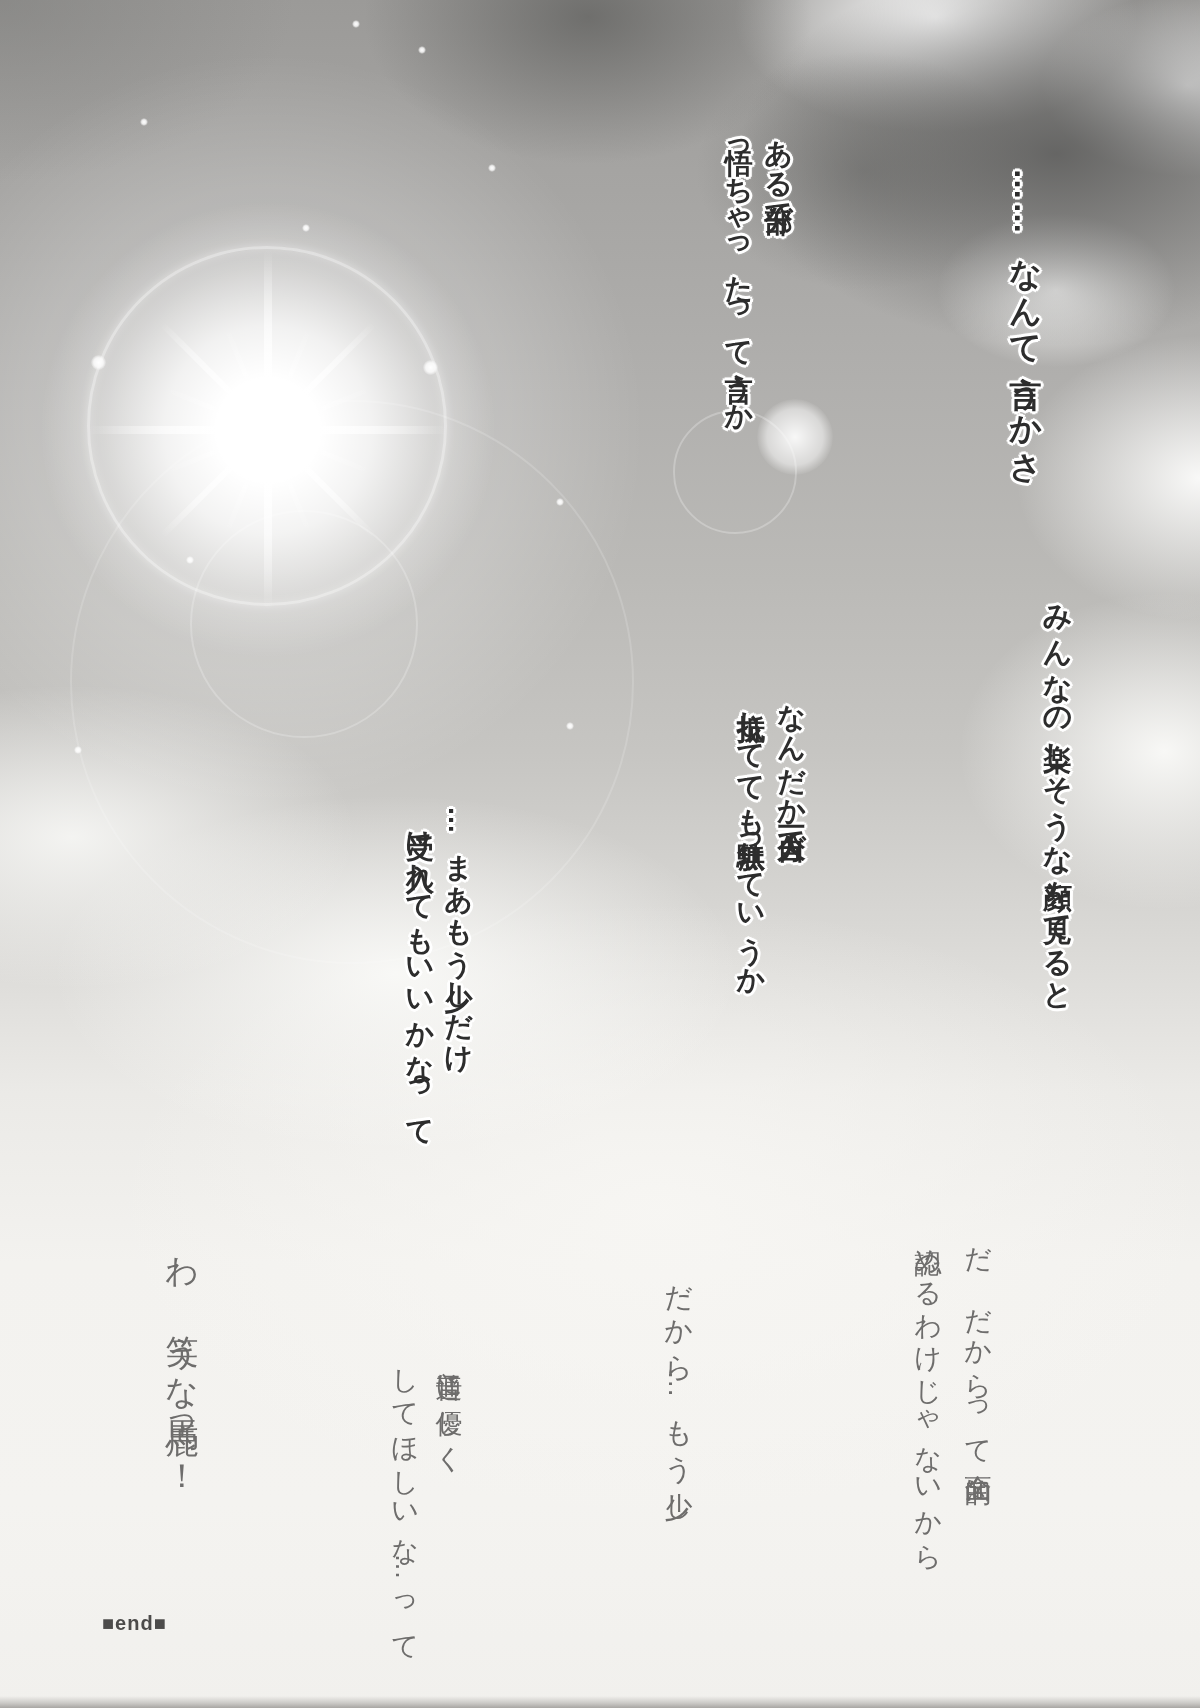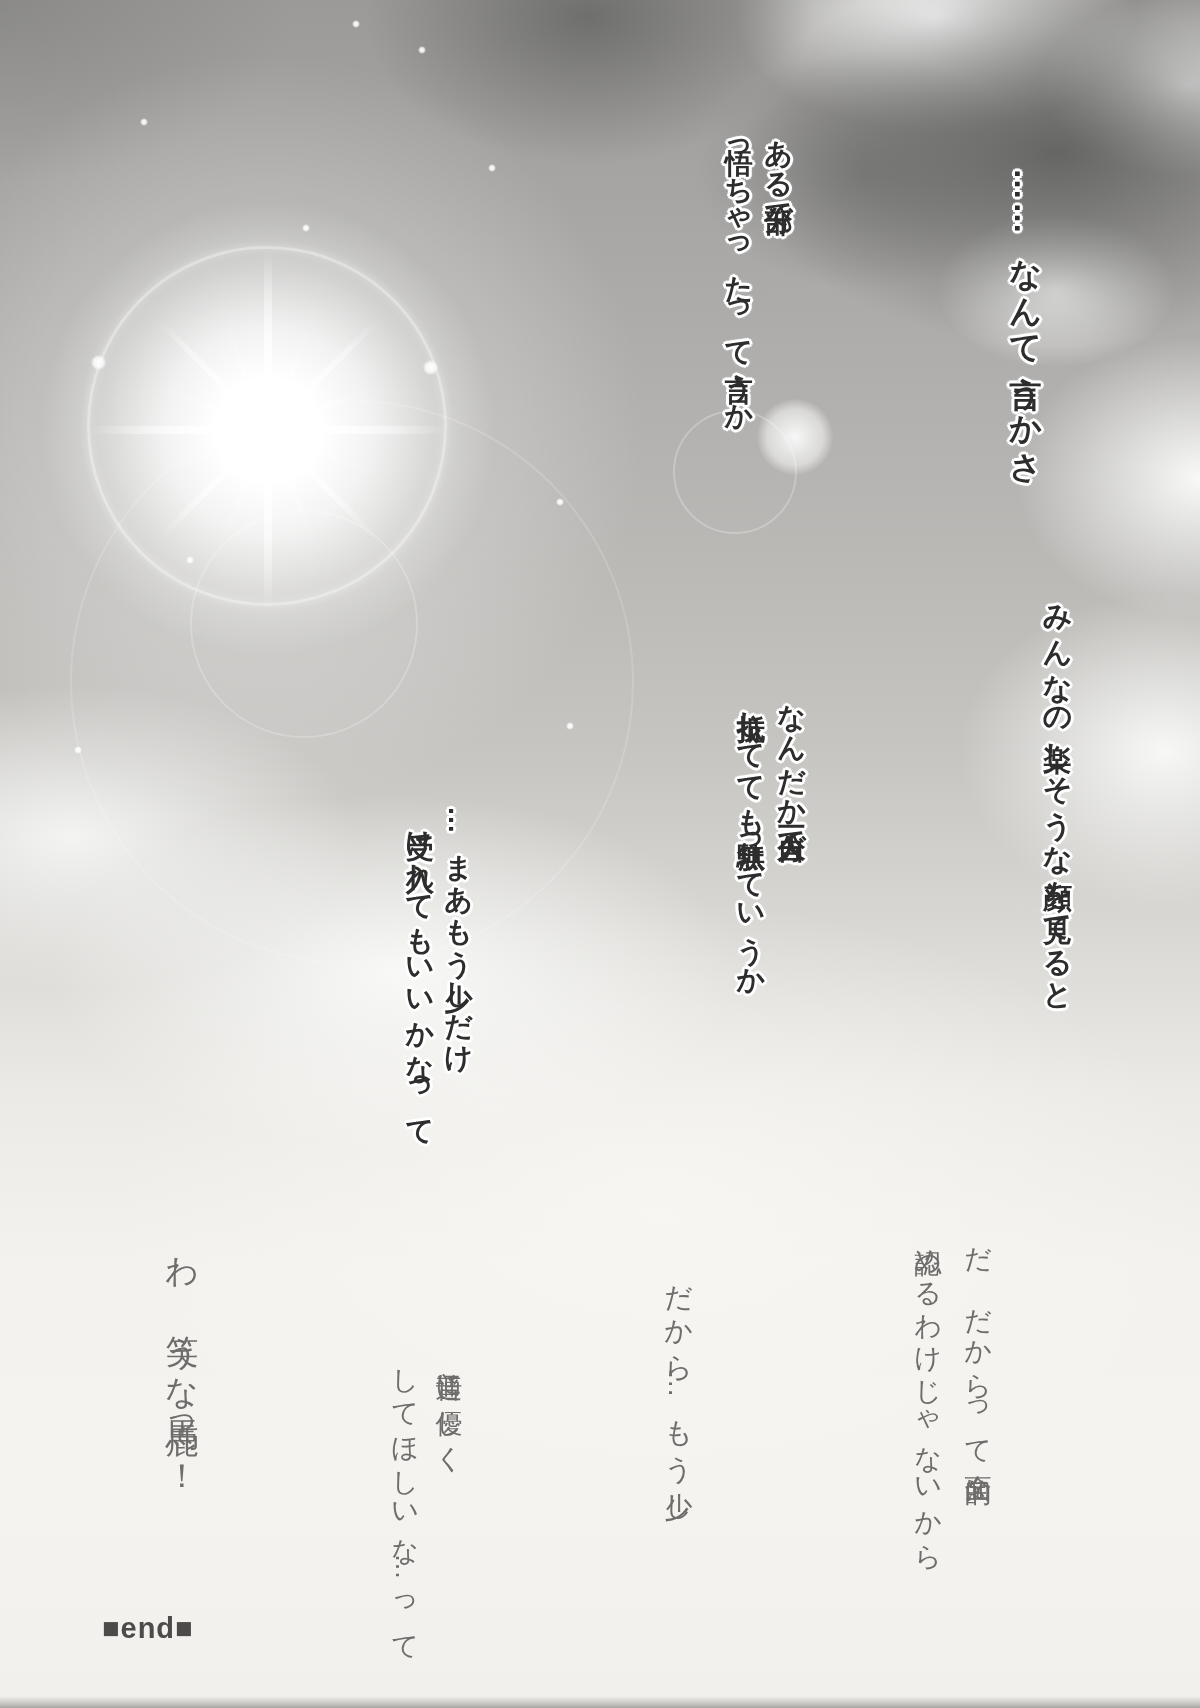--- a/index.html
+++ b/index.html
@@ -69,21 +69,21 @@
   .b3{top:585px;right:122px;font-size:29px;letter-spacing:1px;}
   .b4{top:684px;right:389px;font-size:28px;line-height:1.45;}
   .b4 .col2{margin-top:8px;}
   .b5{top:806px;right:723px;font-size:28px;line-height:1.38;}
   .b5 .col2{margin-top:5px;}
   .b6{top:1228px;right:198px;font-size:27px;line-height:1.85;letter-spacing:2px;}
   .b7{top:1265px;right:503px;font-size:28px;letter-spacing:3px;}
   .b8{top:1350px;right:729px;font-size:27px;line-height:1.63;letter-spacing:3px;}
   .b9{top:1233px;right:996px;font-size:33px;letter-spacing:3px;}
 
-  .endmark{position:absolute;left:102px;top:1612px;font-size:29px;color:#4c4b4a;
+  .endmark{position:absolute;left:102px;top:1612px;font-size:20px;color:#4c4b4a;
     letter-spacing:1px;font-weight:600;text-align:right;}
   .bottom-edge{position:absolute;left:0;right:0;bottom:0;height:12px;
     background:linear-gradient(180deg, rgba(170,168,165,0) 0%, rgba(170,168,165,.55) 60%, #a8a6a3 100%);}
 </style>
 </head>
 <body>
 
 <div class="page">
 
   <div class="abs sun-halo"></div>

